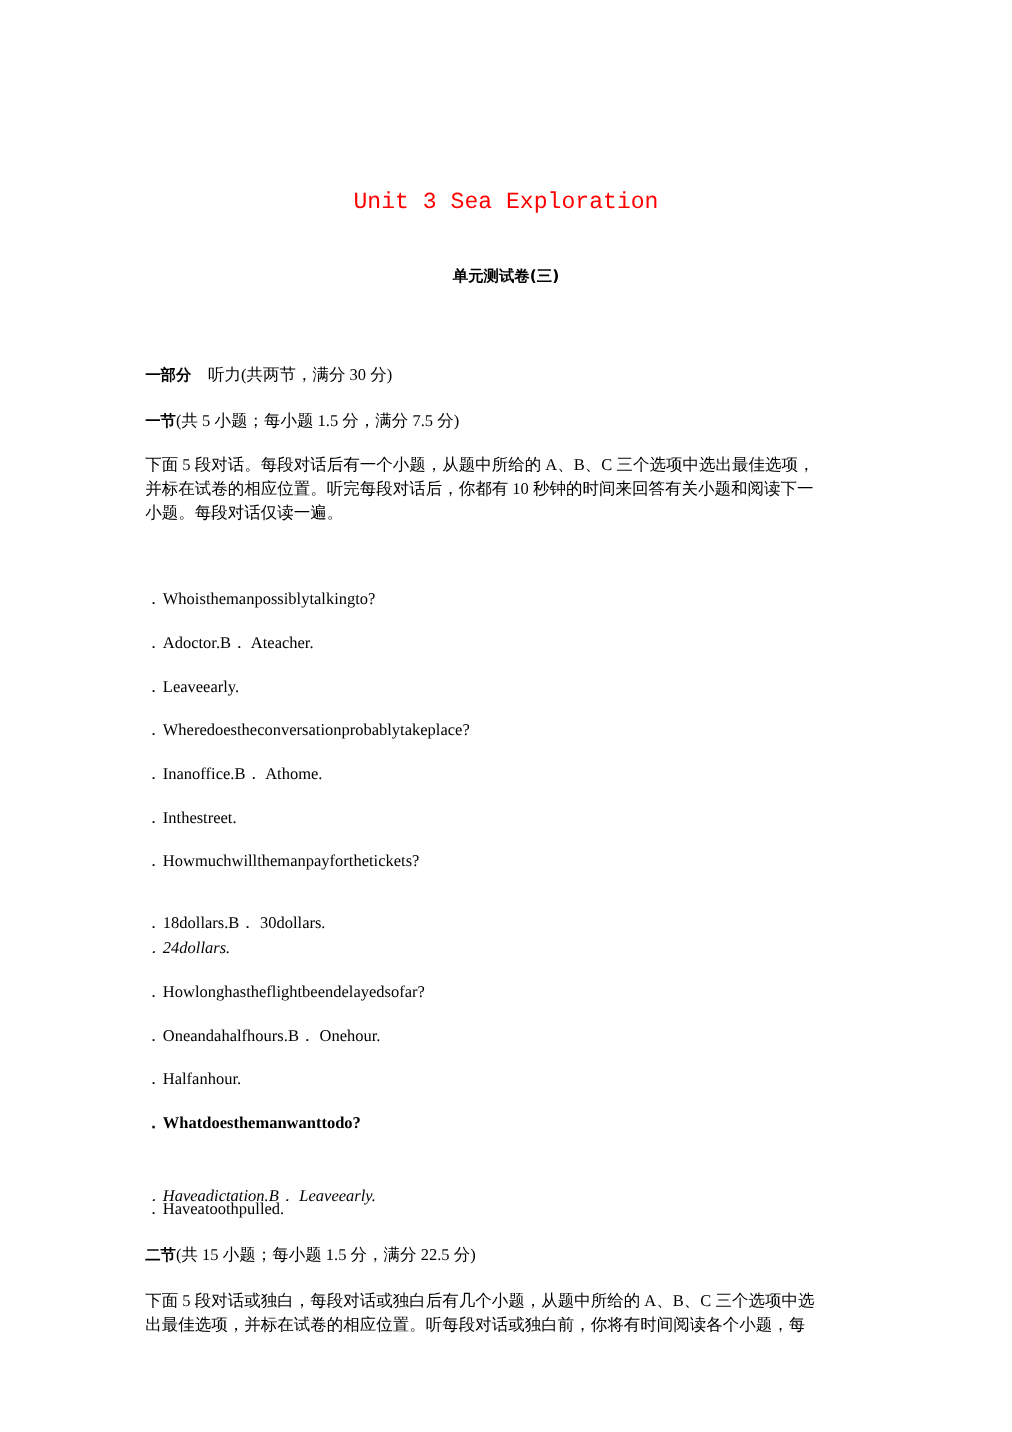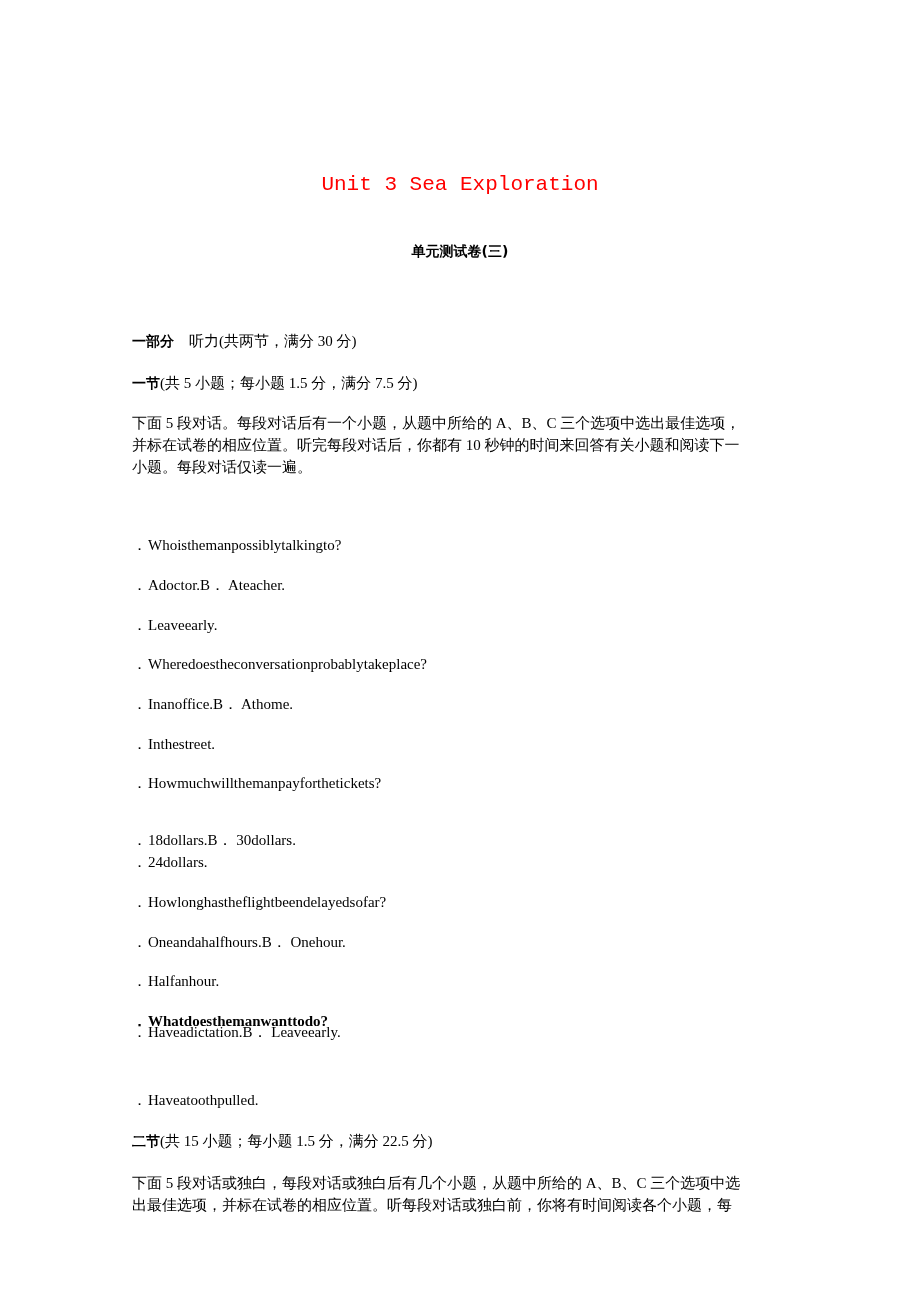--- a/index.html
+++ b/index.html
@@ -111,28 +111,28 @@
   <div class="item" style="top:505px;"><span class="dot">．</span><span>Whoisthemanpossiblytalkingto?</span></div>
   <div class="item" style="top:545px;"><span class="dot">．</span><span>Adoctor.B． Ateacher.</span></div>
   <div class="item" style="top:585px;"><span class="dot">．</span><span>Leaveearly.</span></div>
 
   <div class="item" style="top:624px;"><span class="dot">．</span><span>Wheredoestheconversationprobablytakeplace?</span></div>
   <div class="item" style="top:664px;font-family:Liberation Serif, serif;"><span class="dot">．</span><span>Inanoffice.B． Athome.</span></div>
   <div class="item" style="top:704px;"><span class="dot">．</span><span>Inthestreet.</span></div>
 
   <div class="item" style="top:743px;"><span class="dot">．</span><span>Howmuchwillthemanpayforthetickets?</span></div>
   <div class="item" style="top:800px;"><span class="dot">．</span><span>18dollars.B． 30dollars.</span></div>
-  <div class="item" style="top:822px;"><span class="dot">．</span><span>24dollars.</span></div>
+  <div class="item" style="top:822px;font-style:italic;"><span class="dot">．</span><span>24dollars.</span></div>
 
   <div class="item" style="top:862px;"><span class="dot">．</span><span>Howlonghastheflightbeendelayedsofar?</span></div>
   <div class="item" style="top:902px;"><span class="dot">．</span><span>Oneandahalfhours.B． Onehour.</span></div>
   <div class="item" style="top:941px;"><span class="dot">．</span><span>Halfanhour.</span></div>
 
   <div class="item" style="top:981px;font-weight:bold;"><span class="dot">．</span><span>Whatdoesthemanwanttodo?</span></div>
-  <div class="item" style="top:992px;"><span class="dot">．</span><span>Haveadictation.B． Leaveearly.</span></div>
+  <div class="item" style="top:1048px;font-style:italic;"><span class="dot">．</span><span>Haveadictation.B． Leaveearly.</span></div>
   <div class="item" style="top:1060px;"><span class="dot">．</span><span>Haveatoothpulled.</span></div>
 
   <div class="line" style="top:1101px;">
     <span class="heading-bold">二节</span><span class="heading-rest">(共 15 小题；每小题 1.5 分，满分 22.5 分)</span>
   </div>
 
   <div class="para" style="top:1143px;">
     <span class="pl">下面 5 段对话或独白，每段对话或独白后有几个小题，从题中所给的 A、B、C 三个选项中选</span>
     <span class="pl">出最佳选项，并标在试卷的相应位置。听每段对话或独白前，你将有时间阅读各个小题，每</span>
   </div>

